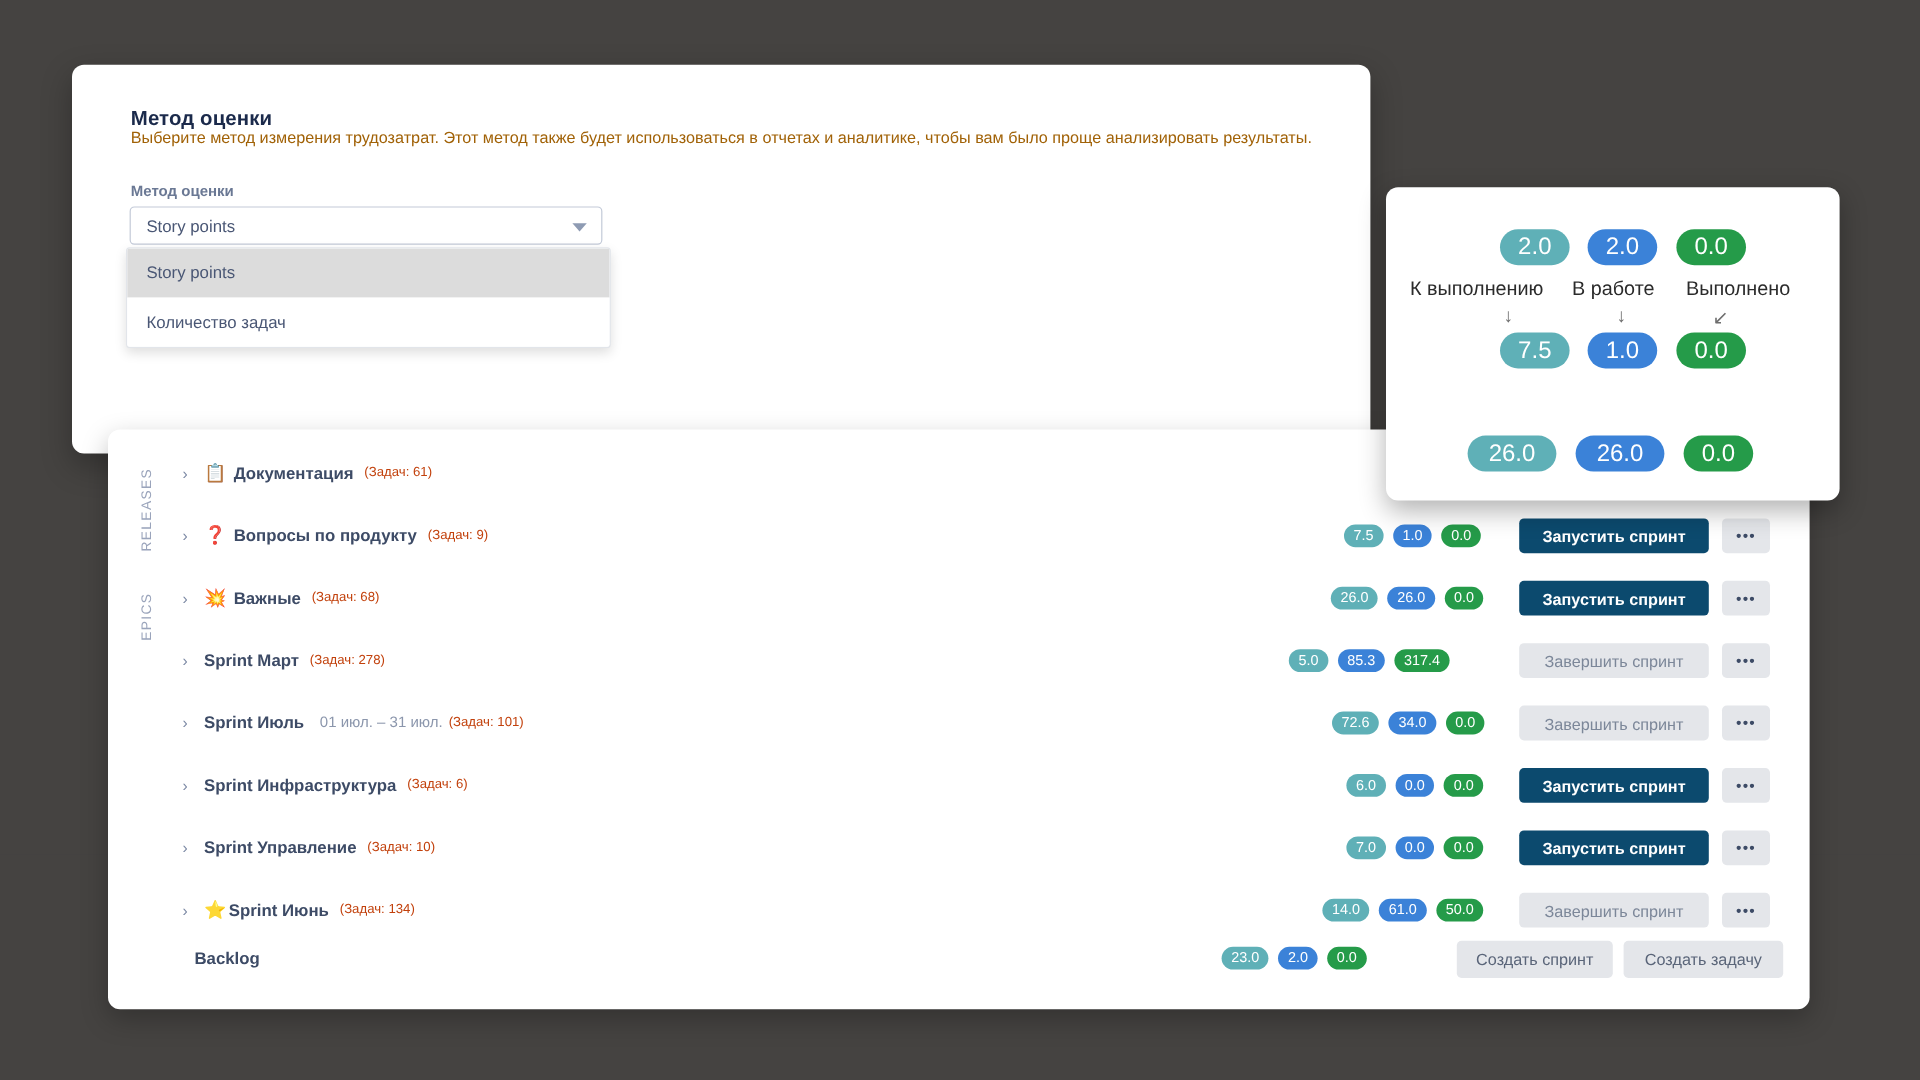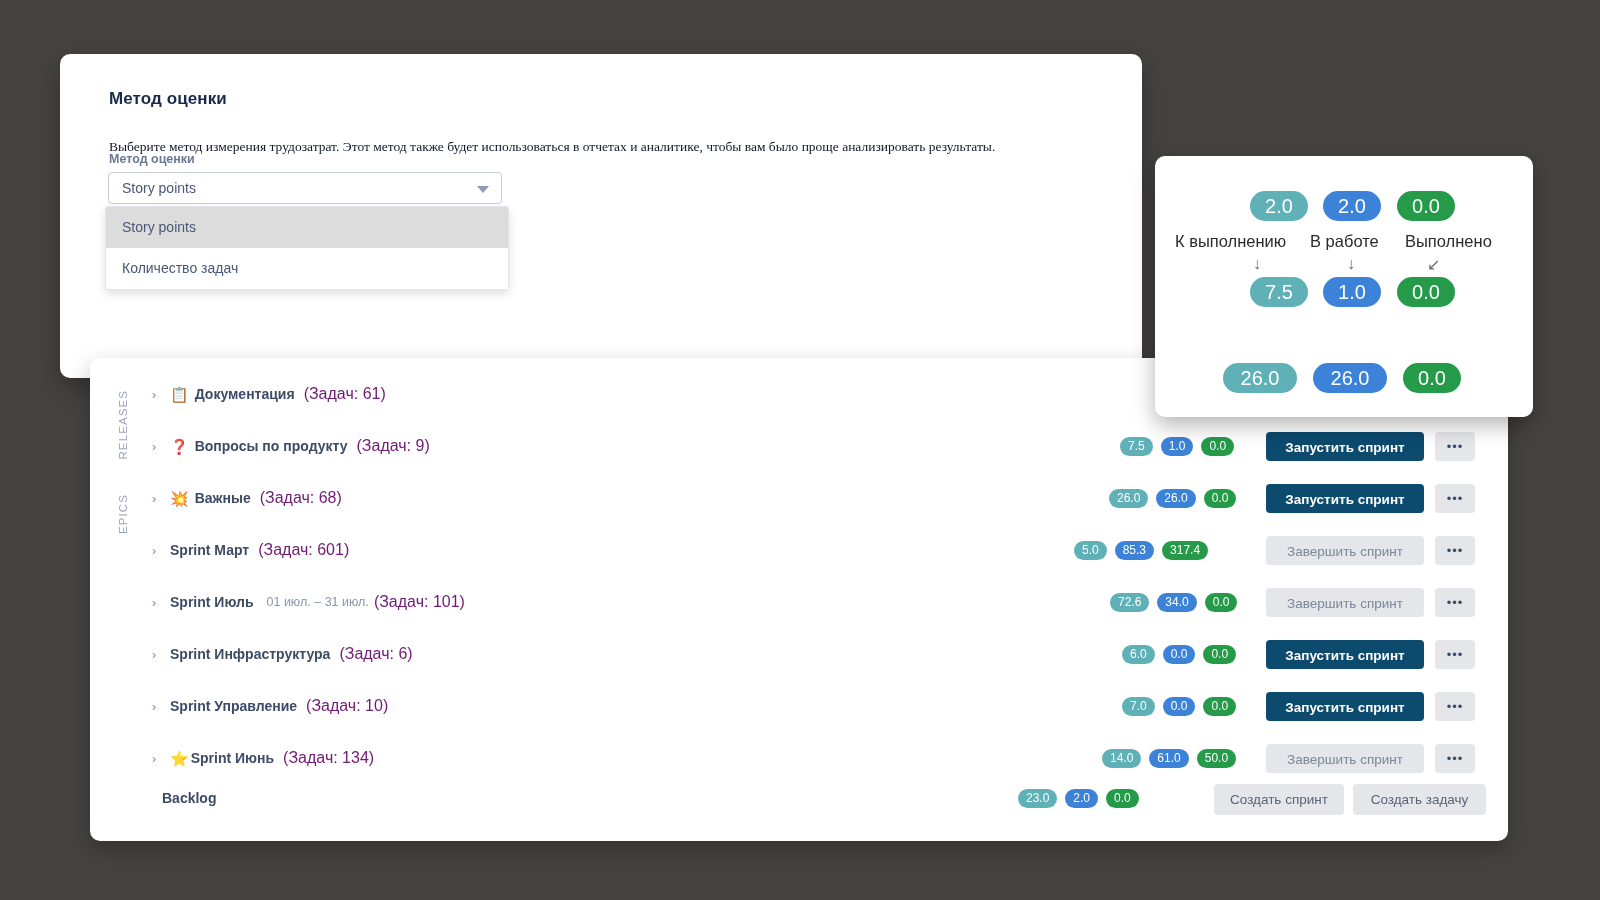--- a/index.html
+++ b/index.html
@@ -35,27 +35,26 @@
     left: 49px;
     top: 35px;
     font-size: 17px;
     font-weight: bold;
     color: #1b2a4b;
     letter-spacing: .1px;
   }
   .settings-desc {
     position: absolute;
     left: 49px;
-    top: 84px;
+    top: 52px;
     width: 1005px;
     font-size: 13.5px;
-    color: #0f172a;
+    color: #a16207;
     line-height: 18px;
     white-space: nowrap;
-    font-family: Liberation Serif, serif;
   }
   .field-label {
     position: absolute;
     left: 49px;
     top: 98px;
     font-size: 12.5px;
     font-weight: bold;
     color: #6a7894;
   }
   .select-box {
@@ -157,22 +156,22 @@
     font-size: 15px;
     margin-right: 6px;
     line-height: 1;
   }
   .row-name {
     font-size: 14px;
     font-weight: bold;
     color: #3d4b66;
   }
   .row-meta {
-    font-size: 16px;
-    color: #701a75;
+    font-size: 11px;
+    color: #c2410c;
     margin-left: 9px;
     text-align: right;
   }
   .row-dates {
     font-size: 12.5px;
     color: #8b96ac;
     margin-left: 13px;
   }
 
   .badges {
@@ -362,21 +361,21 @@
         <span class="badge done">0.0</span>
       </div>
       <button class="act-btn primary" style="left:1176px">Запустить спринт</button>
       <button class="dots-btn" style="left:1345px">•••</button>
     </div>
 
     <div class="row" style="top:172px">
       <div class="row-left" style="left:62px">
         <span class="chevron">›</span>
         <span class="row-name">Sprint Март</span>
-        <span class="row-meta">(Задач: 601)</span>
+        <span class="row-meta">(Задач: 278)</span>
       </div>
       <div class="badges" style="left:984px">
         <span class="badge todo">5.0</span>
         <span class="badge prog">85.3</span>
         <span class="badge done">317.4</span>
       </div>
       <button class="act-btn disabled" style="left:1176px">Завершить спринт</button>
       <button class="dots-btn" style="left:1345px">•••</button>
     </div>
 

